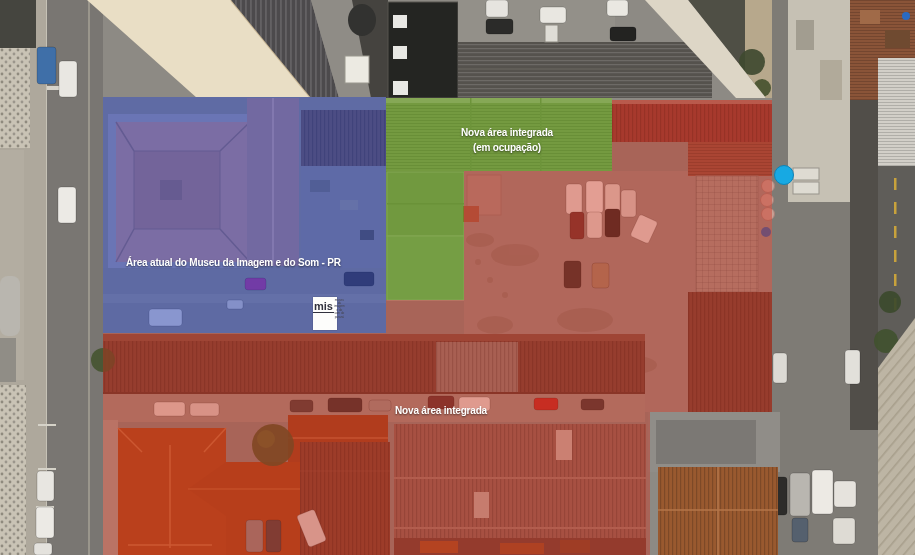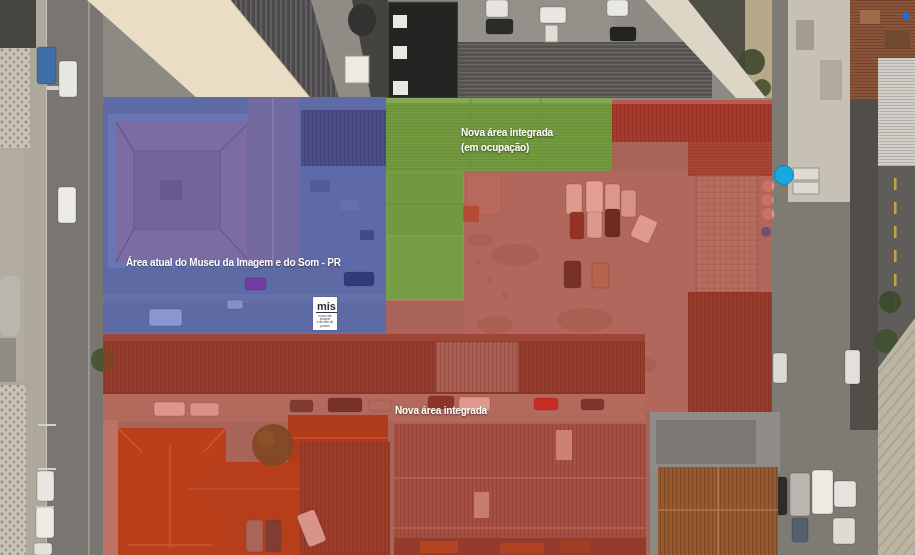--- a/index.html
+++ b/index.html
@@ -3,23 +3,23 @@
 <meta charset="utf-8">
 <style>
   html,body{margin:0;padding:0;background:#222;}
   #stage{position:relative;width:915px;height:555px;overflow:hidden;background:#8d8a84;
          font-family:"Liberation Sans",sans-serif;}
   #stage svg{position:absolute;left:0;top:0;display:block;}
   svg rect.car{stroke:rgba(0,0,0,.3);stroke-width:.6;}
   svg circle.tree{opacity:.92;}
   .lbl{position:absolute;color:#fff;font-weight:700;font-size:10px;letter-spacing:-.2px;
        white-space:nowrap;text-shadow:0 1px 2px rgba(0,0,0,.55);line-height:14.5px;}
-  .lbl-center{transform:translateX(-50%);}
+  .lbl-center{transform:translateX(-50%);text-align:center;}
   #mis-logo{position:absolute;left:313px;top:297px;width:24px;height:33px;background:#fdfdfb;
-            display:flex;flex-direction:column;align-items:flex-end;box-shadow:0 0 1px rgba(0,0,0,.4);}
+            display:flex;flex-direction:row;align-items:flex-start;box-shadow:0 0 1px rgba(0,0,0,.4);}
   #mis-logo .acr{font-weight:700;font-size:11px;line-height:12px;margin-top:3px;color:#31313d;
                  border-bottom:1px solid #31313d;padding:0 1px;}
   #mis-logo .sub{font-size:3px;line-height:3.4px;color:#44444e;margin-top:1.5px;text-align:center;}
 </style>
 </head>
 <body>
 
 <div id="stage">
 <svg width="915" height="555" viewBox="0 0 915 555">
   <defs>

